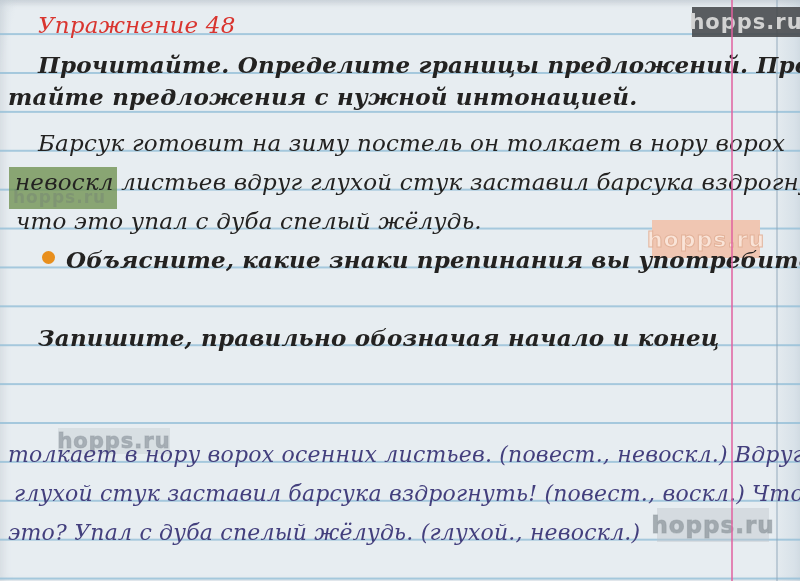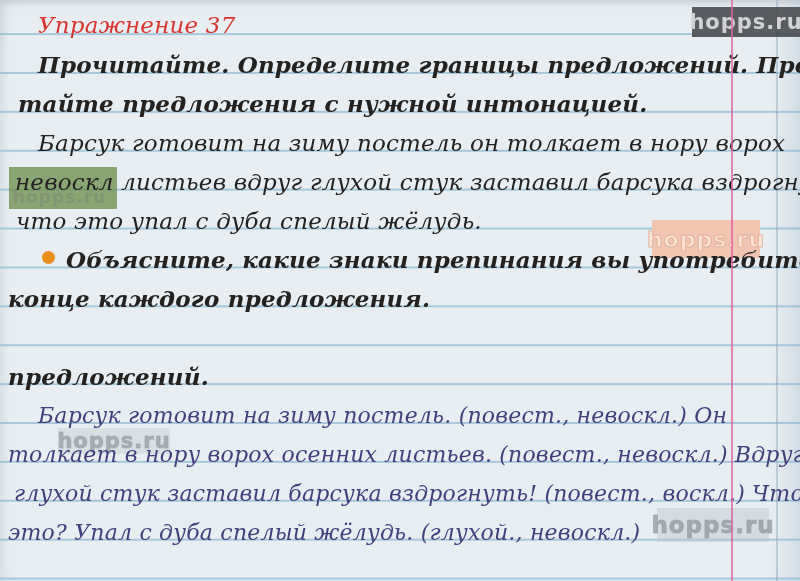--- a/index.html
+++ b/index.html
@@ -116,35 +116,33 @@
 
   <div class="wm wm-dark">hopps.ru</div>
   <div class="wm wm-pink">hopps.ru</div>
   <div class="wm wm-gray-left">hopps.ru</div>
   <div class="wm wm-gray-right">hopps.ru</div>
 
   <div class="hl-green">
     <span class="wm-inner">hopps.ru</span>
   </div>
 
-  <div class="text-row red" style="left:38px; top:12px;">Упражнение 37</div>
+  <div class="text-row red" style="left:38px; top:12px;">Упражнение 48</div>
 
   <div class="text-row bold" style="left:38px; top:52px;">Прочитайте. Определите границы предложений. Прочи-</div>
-  <div class="text-row bold" style="left:8px; top:91px;margin-left:10px;">тайте предложения с нужной интонацией.</div>
+  <div class="text-row bold" style="left:8px; top:84px;">тайте предложения с нужной интонацией.</div>
 
   <div class="text-row" style="left:38px; top:130px;text-align:center;">Барсук готовит на зиму постель он толкает в нору ворох</div>
   <div class="text-row" style="left:15px; top:169px;">
     <span>невоскл</span><span> листьев вдруг глухой стук заставил барсука вздрогнуть</span>
   </div>
   <div class="text-row" style="left:8px; top:208px;margin-left:8px;">что это упал с дуба спелый жёлудь.</div>
 
   <div class="bullet-dot"></div>
   <div class="text-row bold" style="left:66px; top:247px;">Объясните, какие знаки препинания вы употребите в</div>
-  <div class="text-row bold" style="left:8px; top:286px;">конце каждого предложения.</div>
 
-  <div class="text-row bold" style="left:8px; top:364px;">предложений.</div>
+  <div class="text-row bold" style="left:38px; top:325px;">Запишите, правильно обозначая начало и конец</div>
 
-  <div class="text-row blue" style="left:38px; top:403px;">Барсук готовит на зиму постель. (повест., невоскл.) Он</div>
   <div class="text-row blue" style="left:8px; top:442px;">толкает в нору ворох осенних листьев. (повест., невоскл.) Вдруг</div>
   <div class="text-row blue" style="left:8px; top:481px;margin-left:6px;">глухой стук заставил барсука вздрогнуть! (повест., воскл.) Что</div>
   <div class="text-row blue" style="left:8px; top:520px;">это? Упал с дуба спелый жёлудь. (глухой., невоскл.)</div>
 
 </div>
 
 </body></html>

